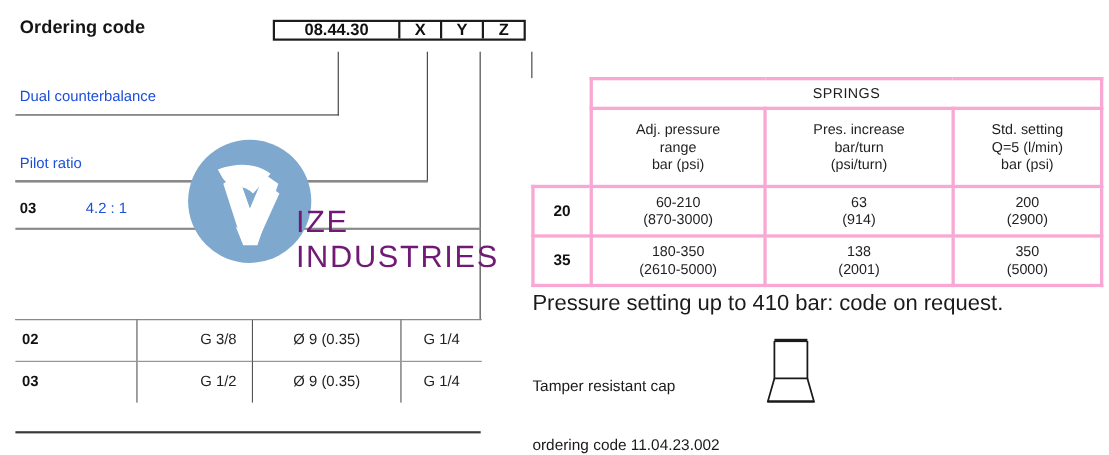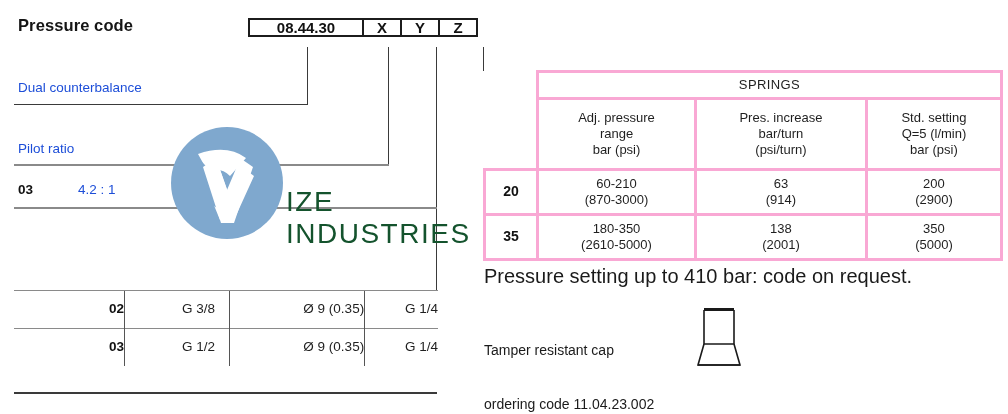--- a/index.html
+++ b/index.html
@@ -117,21 +117,21 @@
     color: #1f1f1f;
   }
   #ports td {
     padding: 0;
     text-align: center;
     vertical-align: middle;
     line-height: 1.2;
   }
   #ports .sep { border-left: 1.4px solid #555555; }
   #ports .hdr td { height: 30px; }
-  #ports .row td { height: 37px; text-align: right; }
+  #ports .row td { height: 37px; }
   #ports .code {
     font-weight: bold;
     text-align: left;
     padding-left: 6px;
     width: 104px;
     color: #111111;
   }
   #ports .portlabel { text-align: left; padding-left: 6px; }
   #ports .val { padding-right: 14px; text-align: right; }
   #ports .valc { text-align: center; }
@@ -172,33 +172,33 @@
     top: 6px;
     font-size: 44px;
     font-weight: bold;
     color: #8c8c8c;
     opacity: 0.88;
     letter-spacing: 3px;
     font-family: "DejaVu Sans", "Liberation Sans", sans-serif;
   }
   #wm-en {
     position: absolute;
-    left: 118px;
+    left: 101px;
     top: 58px;
     font-size: 28px;
-    color: #14532d;
+    color: #701a75;
     letter-spacing: 1.5px;
   }
 </style>
 </head>
 <body>
 
 <div id="page">
 
-  <div class="abs" id="title">Pressure code</div>
+  <div class="abs" id="title">Ordering code</div>
 
   <div class="abs" id="code-boxes">
     <div class="cell c-main">08.44.30</div>
     <div class="cell c-x">X</div>
     <div class="cell c-y">Y</div>
     <div class="cell c-z">Z</div>
   </div>
 
   <div class="abs vline" style="left:307px; top:47px; height:58px;"></div>
   <div class="abs hline" style="left:14px; top:104px; width:294px;"></div>

